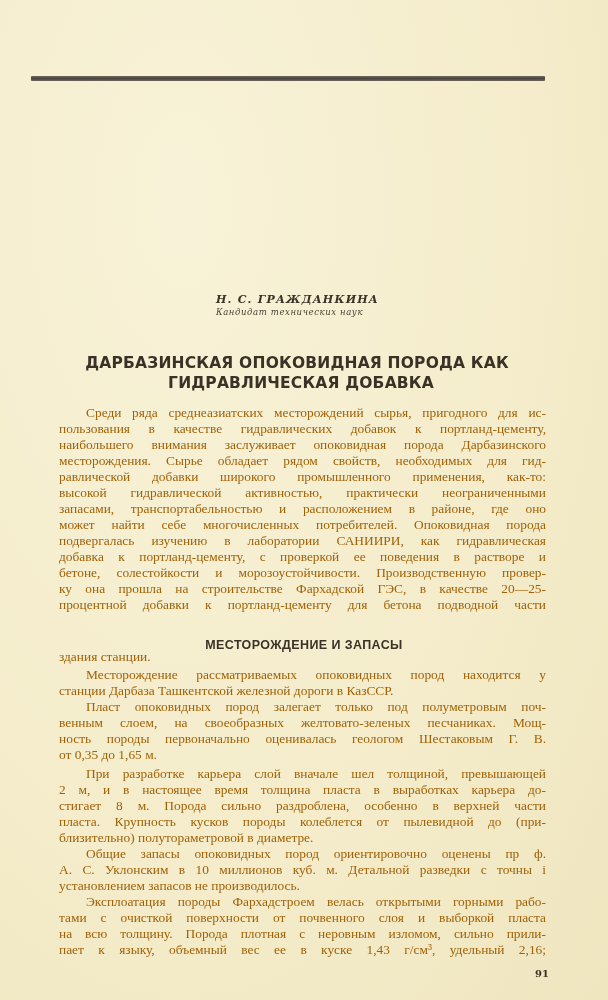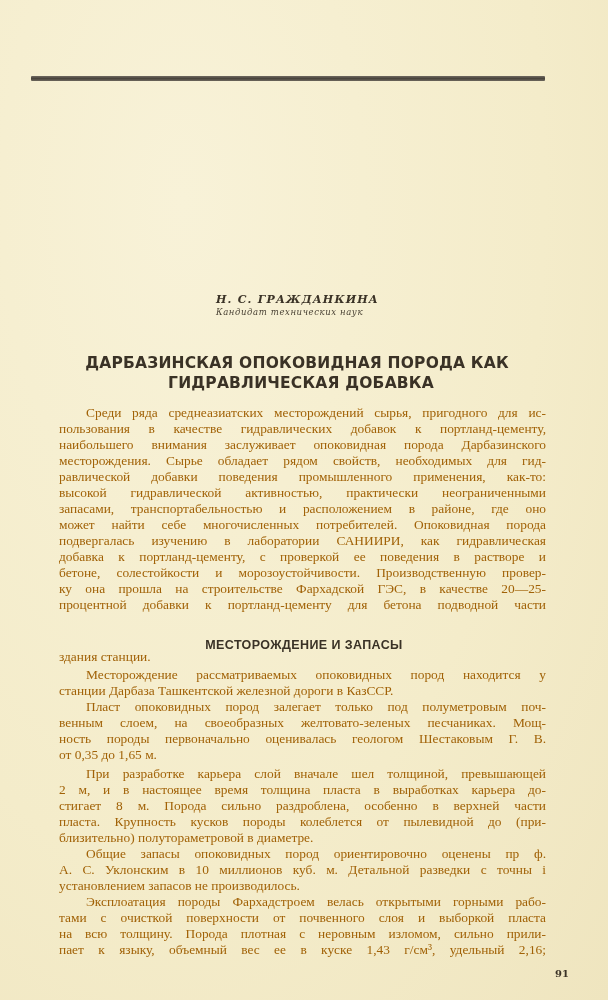--- a/index.html
+++ b/index.html
@@ -41,40 +41,40 @@
     }
     .line {
       position: absolute; left: 59px; width: 487px;
       font-family: "Liberation Serif", serif; font-size: 13.4px; line-height: 16px;
       white-space: nowrap; text-align: justify; text-align-last: justify;
       color: #a16207;
     }
     .line.last { text-align-last: left; }
     .page-number {
       position: absolute; left: 535px; top: 945px;
-      font-family: "DejaVu Serif", serif; font-weight: bold; font-size: 10px; color: #3a3226; margin-left: 20px;
+      font-family: "DejaVu Serif", serif; font-weight: bold; font-size: 10px; color: #3a3226;
     }
   </style>
 </head>
 <body>
 
 <div class="page">
   <div class="rule"></div>
 
   <div class="author">Н. С. ГРАЖДАНКИНА</div>
   <div class="author-title">Кандидат технических наук</div>
 
   <div class="title l1">ДАРБАЗИНСКАЯ ОПОКОВИДНАЯ ПОРОДА КАК</div>
   <div class="title l2">ГИДРАВЛИЧЕСКАЯ ДОБАВКА</div>
 
   <div class="line" style="top:405px; left:86px; width:460px;">Среди ряда среднеазиатских месторождений сырья, пригодного для ис-</div>
   <div class="line" style="top:421px;">пользования в качестве гидравлических добавок к портланд-цементу,</div>
   <div class="line" style="top:437px;">наибольшего внимания заслуживает опоковидная порода Дарбазинского</div>
   <div class="line" style="top:453px;">месторождения. Сырье обладает рядом свойств, необходимых для гид-</div>
-  <div class="line" style="top:469px;">равлической добавки поведения промышленного применения, как-то:</div>
+  <div class="line" style="top:469px;">равлической добавки широкого промышленного применения, как-то:</div>
   <div class="line" style="top:501px;">запасами, транспортабельностью и расположением в районе, где оно</div>
   <div class="line" style="top:485px;">высокой гидравлической активностью, практически неограниченными</div>
   <div class="line" style="top:517px;">может найти себе многочисленных потребителей. Опоковидная порода</div>
   <div class="line" style="top:533px;">подвергалась изучению в лаборатории САНИИРИ, как гидравлическая</div>
   <div class="line" style="top:549px;">добавка к портланд-цементу, с проверкой ее поведения в растворе и</div>
   <div class="line" style="top:565px;">бетоне, солестойкости и морозоустойчивости. Производственную провер-</div>
   <div class="line" style="top:581px;">ку она прошла на строительстве Фархадской ГЭС, в качестве 20—25-</div>
   <div class="line" style="top:597px;">процентной добавки к портланд-цементу для бетона подводной части</div>
   <div class="line last" style="top:649px;">здания станции.</div>
 

